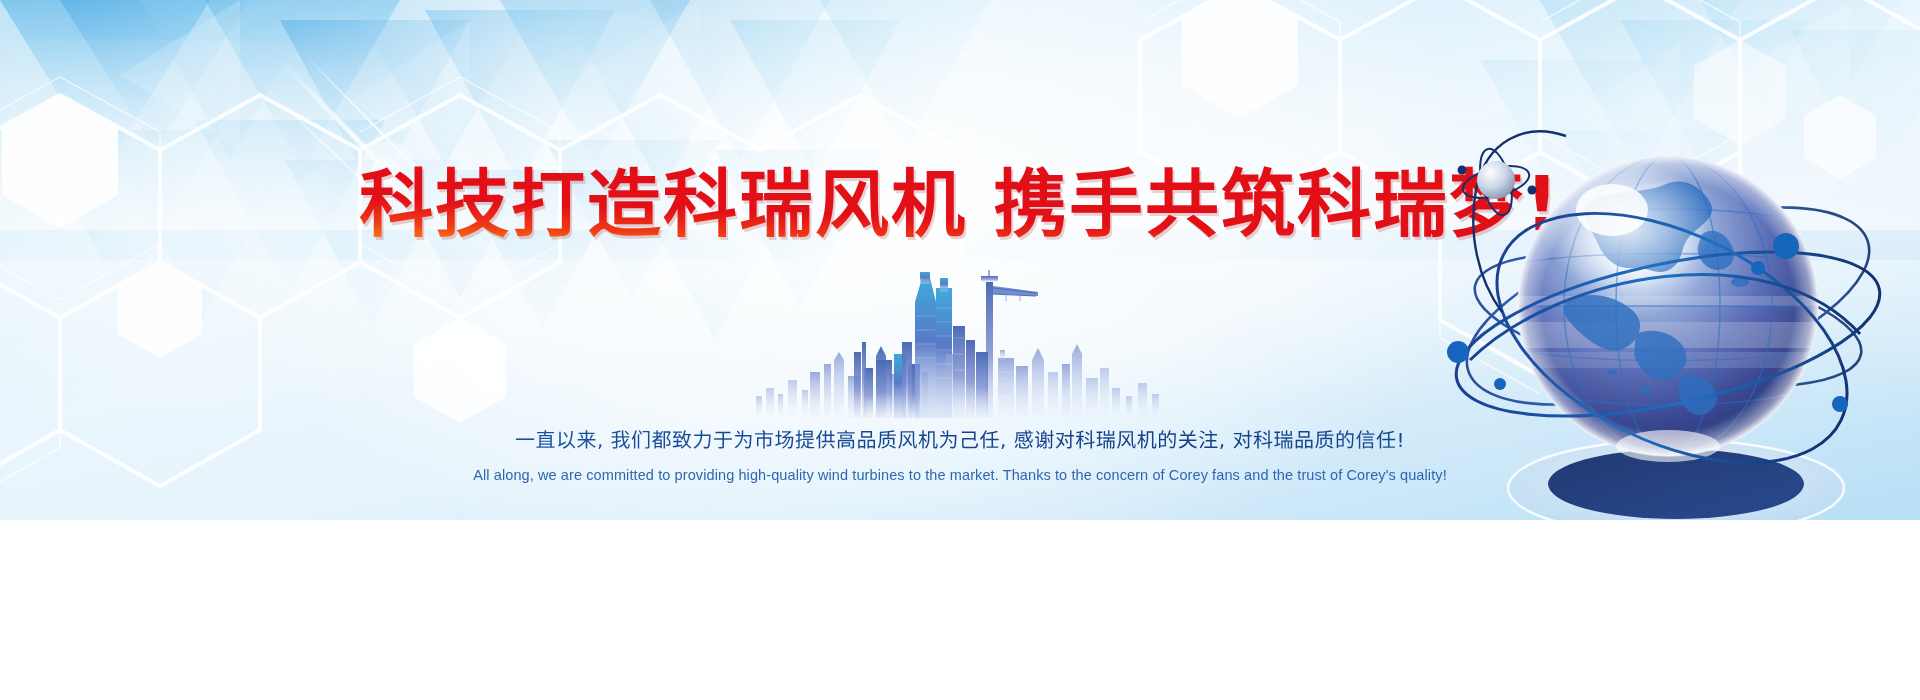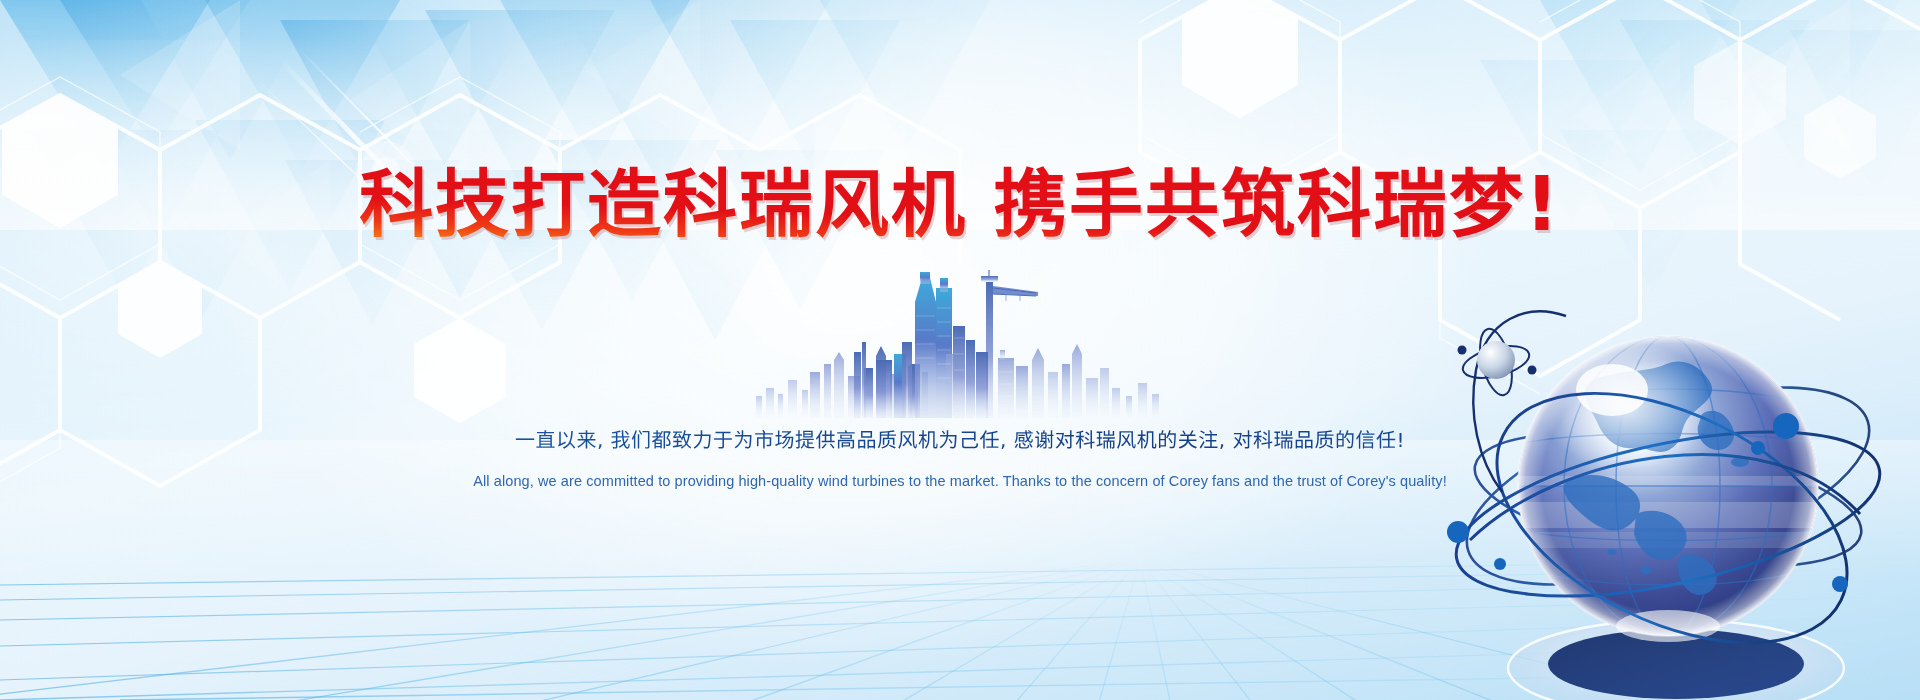--- a/index.html
+++ b/index.html
@@ -2,21 +2,21 @@
 <html lang="zh-CN"><head>
 <meta charset="utf-8">
 <title>Banner</title>
 <style>
   html,body{margin:0;padding:0;background:#fff;}
   *{box-sizing:border-box;}
 
   .banner{
     position:relative;
     width:1920px;
-    height:700px;
+    height:520px;
     overflow:hidden;
     font-family:"Liberation Sans","DejaVu Sans",sans-serif;
     background:
       radial-gradient(ellipse 900px 560px at 44% 38%, rgba(255,255,255,0.95) 0%, rgba(255,255,255,0.55) 42%, rgba(255,255,255,0) 72%),
       linear-gradient(168deg, #bfe3f7 0%, #d8eefb 22%, #eaf6fd 46%, #e6f3fc 62%, #cfe9f9 82%, #b7dff6 100%);
   }
 
   
   .layer{position:absolute;inset:0;pointer-events:none;}
 
@@ -81,21 +81,21 @@
     font-size:20px;
     font-weight:500;
     color:#17539e;
     letter-spacing:.5px;
     white-space:nowrap;
     background-image:linear-gradient(90deg,#2f6fbe 0%,#16509c 30%,#133f86 60%,#1c5aa8 100%);
     -webkit-background-clip:text;background-clip:text;
     -webkit-text-fill-color:transparent;
   }
   .sub-en{
-    margin-top:20px;
+    margin-top:14px;
     font-family:"Liberation Sans","DejaVu Sans",sans-serif;
     font-size:14.5px;
     font-weight:400;
     color:#2e67ae;
     letter-spacing:.1px;
     white-space:nowrap;
   }
 
   
   .globe-stage{

